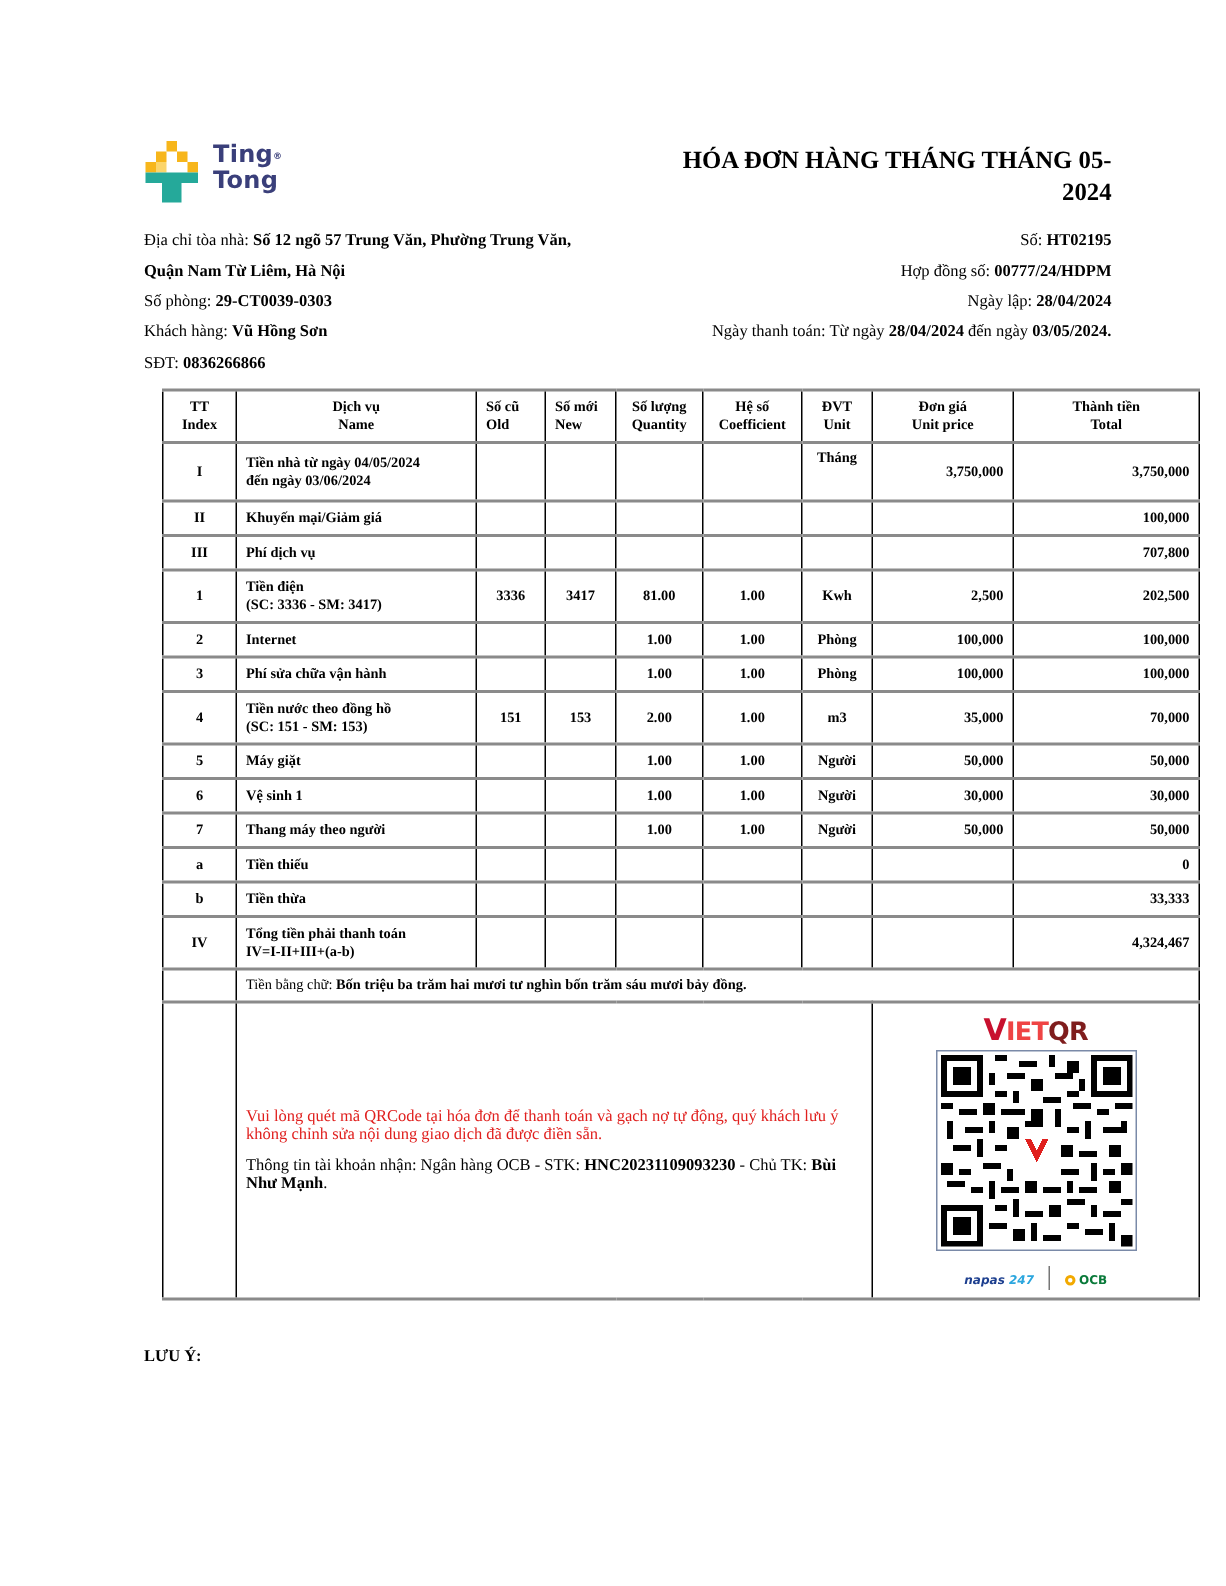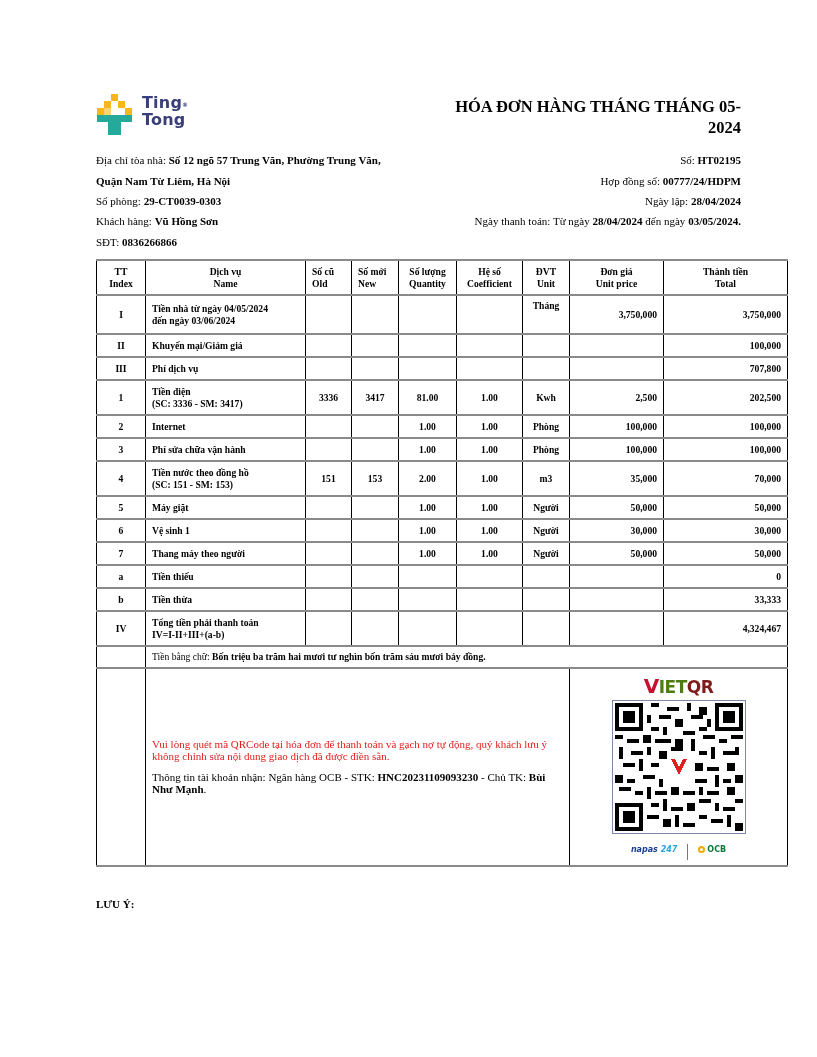--- a/index.html
+++ b/index.html
@@ -14,42 +14,42 @@
 
   
   .title { right: 76px; top: 96px; width: 340px; text-align: right; font-size: 16.5px; font-weight: bold; line-height: 21px; }
 
   
   .info-line { font-size: 11px; line-height: 13px; white-space: nowrap; }
   .info-left { left: 96px; }
   .info-right { right: 76px; text-align: right; }
 
   
-  .inv-table { position: absolute; left: 96px; top: 259px; width: 691px; border-collapse: collapse; table-layout: fixed; font-size: 9.6px; font-weight: bold; }
+  .inv-table { position: absolute; left: 108px; top: 259px; width: 691px; border-collapse: collapse; table-layout: fixed; font-size: 9.6px; font-weight: bold; }
   .inv-table td, .inv-table th { border-left: 1px solid #000; border-right: 1px solid #000; border-top: 2px solid #8a8a8a; border-bottom: 2px solid #8a8a8a; padding: 0 6px; line-height: 11.5px; vertical-align: middle; }
   .inv-table th { text-align: center; font-weight: bold; padding: 0 2px; }
   .inv-table td.c { text-align: center; }
   .inv-table td.r { text-align: right; }
   .inv-table td.top { vertical-align: top; padding-top: 4px; }
   .inv-table tr.h2 td, .inv-table tr.h2 th { height: 33px; }
   .inv-table tr.h1 td { height: 21px; }
   .words-row td { height: 20px; }
   .words { font-weight: normal; font-size: 9.6px; }
   .words b { font-weight: bold; }
   .qr-row td { height: 196px; }
   .qr-text { font-weight: normal; font-size: 11px; line-height: 13px; padding: 0 6px !important; }
   .red { color: #e0201e; }
 
   
   .qr-wrap { width: 160px; margin: 0 auto; text-align: center; }
   .vietqr { font-family: "DejaVu Sans", sans-serif; font-weight: bold; font-size: 17px; letter-spacing: -0.5px; color: #e0201e; height: 22px; line-height: 22px; }
   .vietqr .v { color: #c8102e; font-size: 20px; }
   .vietqr .q { color: #7f1d1d; }
   .qr-box { width: 128px; height: 128px; margin: 3px auto 0; border: 1px solid #7a8aa8; padding: 2px; background: #fff; position: relative; }
-  .qr-brands { margin-top: 10px; display: flex; align-items: flex-start; justify-content: center; gap: 10px; font-family: "DejaVu Sans", sans-serif; font-size: 8px; }
+  .qr-brands { margin-top: 10px; display: flex; align-items: flex-end; justify-content: center; gap: 10px; font-family: "DejaVu Sans", sans-serif; font-size: 8px; }
   .napas { color: #1d3f8f; font-style: italic; font-weight: bold; }
   .napas span { color: #2ba6de; }
   .brand-sep { width: 1px; height: 16px; background: #777; }
   .ocb { color: #0a7a3a; font-weight: bold; }
   .ocb i { display: inline-block; width: 7px; height: 7px; border-radius: 50%; border: 2px solid #f2a900; box-sizing: border-box; vertical-align: middle; margin-right: 2px; }
 
   .note { left: 96px; top: 898px; font-size: 11px; font-weight: bold; }
 </style>
 </head>
 <body>
@@ -295,21 +295,21 @@
   <tr class="qr-row">
     <td></td>
     <td colspan="6" class="qr-text">
       <div class="red">Vui lòng quét mã QRCode tại hóa đơn để thanh toán và gạch nợ tự động, quý khách lưu ý không chỉnh sửa nội dung giao dịch đã được điền sẵn.</div>
       <div style="margin-top:10px;">
         <span>Thông tin tài khoản nhận: Ngân hàng OCB - STK: </span><b>HNC20231109093230</b><span> - Chủ TK: </span><b>Bùi Như Mạnh</b><span>.</span>
       </div>
     </td>
     <td colspan="2" style="padding:0;">
       <div class="qr-wrap">
-        <div class="vietqr"><span class="v">V</span><span style="color:#4d7c0f">IET</span><span class="q">QR</span></div>
+        <div class="vietqr"><span class="v">V</span><span style="color:#ef4444">IET</span><span class="q">QR</span></div>
         <div class="qr-box">
           <svg width="128" height="128" viewBox="0 0 32 32" shape-rendering="crispEdges">
             <rect width="32" height="32" fill="#fff"></rect>
             <g fill="#000">
               <rect x="0" y="0" width="7" height="7"></rect>
                   <rect x="1" y="1" width="5" height="5" fill="#fff"></rect>
                   <rect x="2" y="2" width="3" height="3"></rect>
               <rect x="25" y="0" width="7" height="7"></rect>
                   <rect x="26" y="1" width="5" height="5" fill="#fff"></rect>
                   <rect x="27" y="2" width="3" height="3"></rect>

